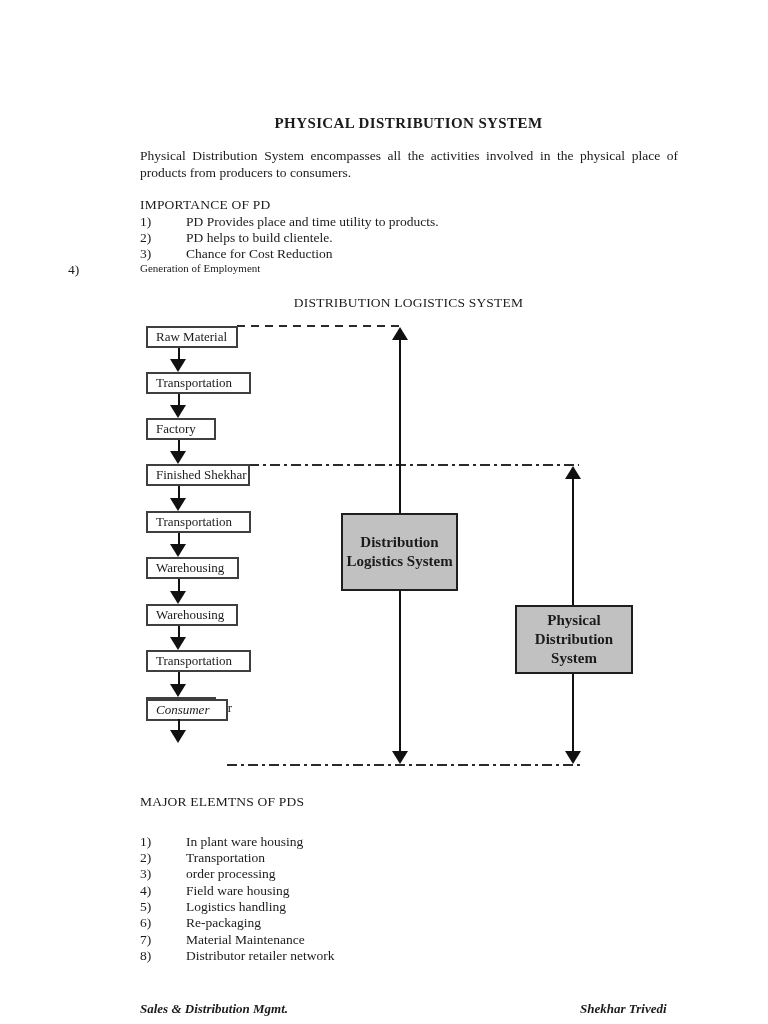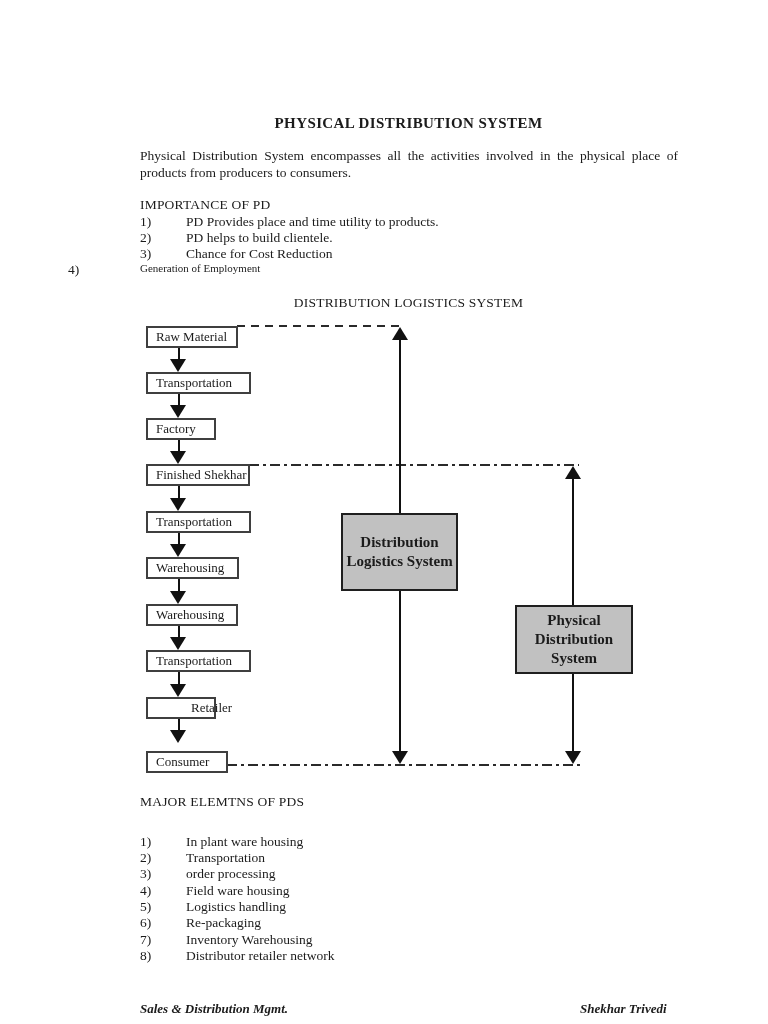--- a/index.html
+++ b/index.html
@@ -45,21 +45,21 @@
   }
   .fb-0 { top: 326px; width: 92px; }
   .fb-1 { top: 372px; width: 105px; }
   .fb-2 { top: 418px; width: 70px; }
   .fb-3 { top: 464px; width: 104px; }
   .fb-4 { top: 511px; width: 105px; }
   .fb-5 { top: 557px; width: 93px; }
   .fb-6 { top: 604px; width: 92px; }
   .fb-7 { top: 650px; width: 105px; }
   .fb-8 { top: 697px; width: 70px; padding-left: 43px; }
-  .fb-9 { top: 751px; width: 82px; }
+  .fb-9 { top: 699px; width: 82px; font-style: italic; }
 
   .conn-stem { position: absolute; left: 178px; width: 2px; height: 12px; background: #111; }
   .conn-head {
     position: absolute; left: 170px; width: 0; height: 0;
     border-left: 8px solid transparent; border-right: 8px solid transparent;
     border-top: 13px solid #111;
   }
 
   .hline-dash {
     position: absolute; height: 2px;
@@ -194,21 +194,21 @@
 <div class="abs list-row maj-4">
   <span class="num">5)</span>
   <span>Logistics handling</span>
 </div>
 <div class="abs list-row maj-5">
   <span class="num">6)</span>
   <span>Re-packaging</span>
 </div>
 <div class="abs list-row maj-6">
   <span class="num">7)</span>
-  <span>Inventory Warehousing</span>
+  <span>Material Maintenance</span>
 </div>
 <div class="abs list-row maj-7">
   <span class="num">8)</span>
   <span>Distributor retailer network</span>
 </div>
 
 <div class="abs footer-left">Sales &amp; Distribution Mgmt.</div>
 <div class="abs footer-right">Shekhar Trivedi</div>
 
 </body></html>

